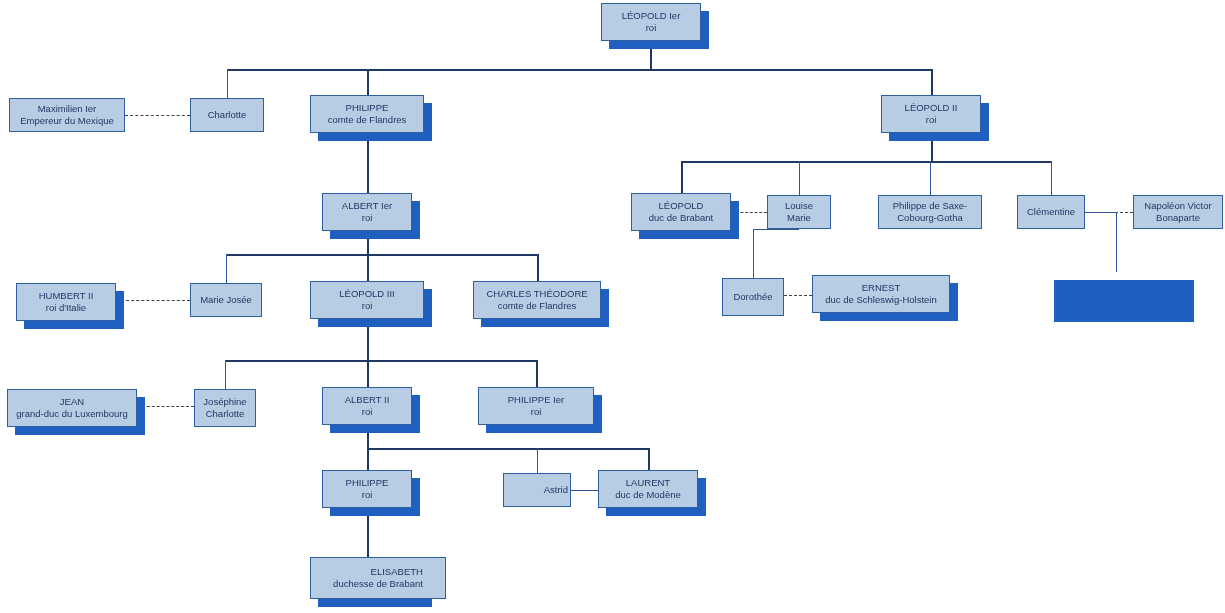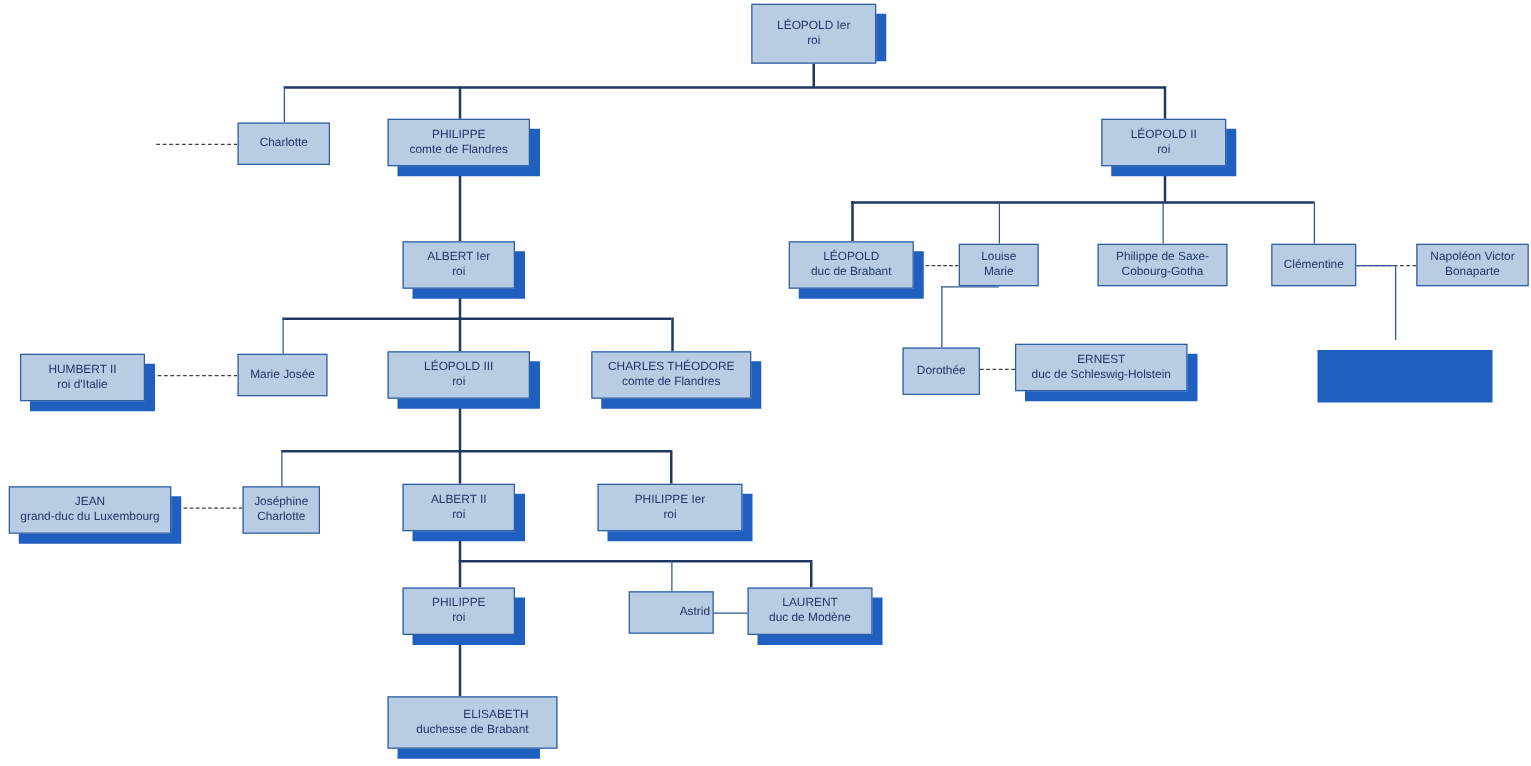--- a/index.html
+++ b/index.html
@@ -124,23 +124,27 @@
   <div class="shadow" style="left:24px; top:291px; width:100px; height:38px;"></div>
   <div class="shadow" style="left:318px; top:289px; width:114px; height:38px;"></div>
   <div class="shadow" style="left:481px; top:289px; width:128px; height:38px;"></div>
   <div class="shadow" style="left:15px; top:397px; width:130px; height:38px;"></div>
   <div class="shadow" style="left:330px; top:395px; width:90px; height:38px;"></div>
   <div class="shadow" style="left:486px; top:395px; width:116px; height:38px;"></div>
   <div class="shadow" style="left:330px; top:478px; width:90px; height:38px;"></div>
   <div class="shadow" style="left:606px; top:478px; width:100px; height:38px;"></div>
   <div class="shadow" style="left:318px; top:565px; width:114px; height:42px;"></div>
 
-  <div class="node" style="left:601px; top:3px; width:100px; height:48px;">
+  <div class="node" style="left:601px; top:3px; width:100px; height:38px;">
       <span class="lbl">LÉOPOLD Ier
 roi</span>
+    </div>
+  <div class="node" style="left:9px; top:98px; width:116px; height:34px;">
+      <span class="lbl">Maximilien Ier
+Empereur du Mexique</span>
     </div>
   <div class="node" style="left:190px; top:98px; width:74px; height:34px;">
       <span class="lbl">Charlotte</span>
     </div>
   <div class="node" style="left:310px; top:95px; width:114px; height:38px;">
       <span class="lbl">PHILIPPE
 comte de Flandres</span>
     </div>
   <div class="node" style="left:881px; top:95px; width:100px; height:38px;">
       <span class="lbl">LÉOPOLD II

